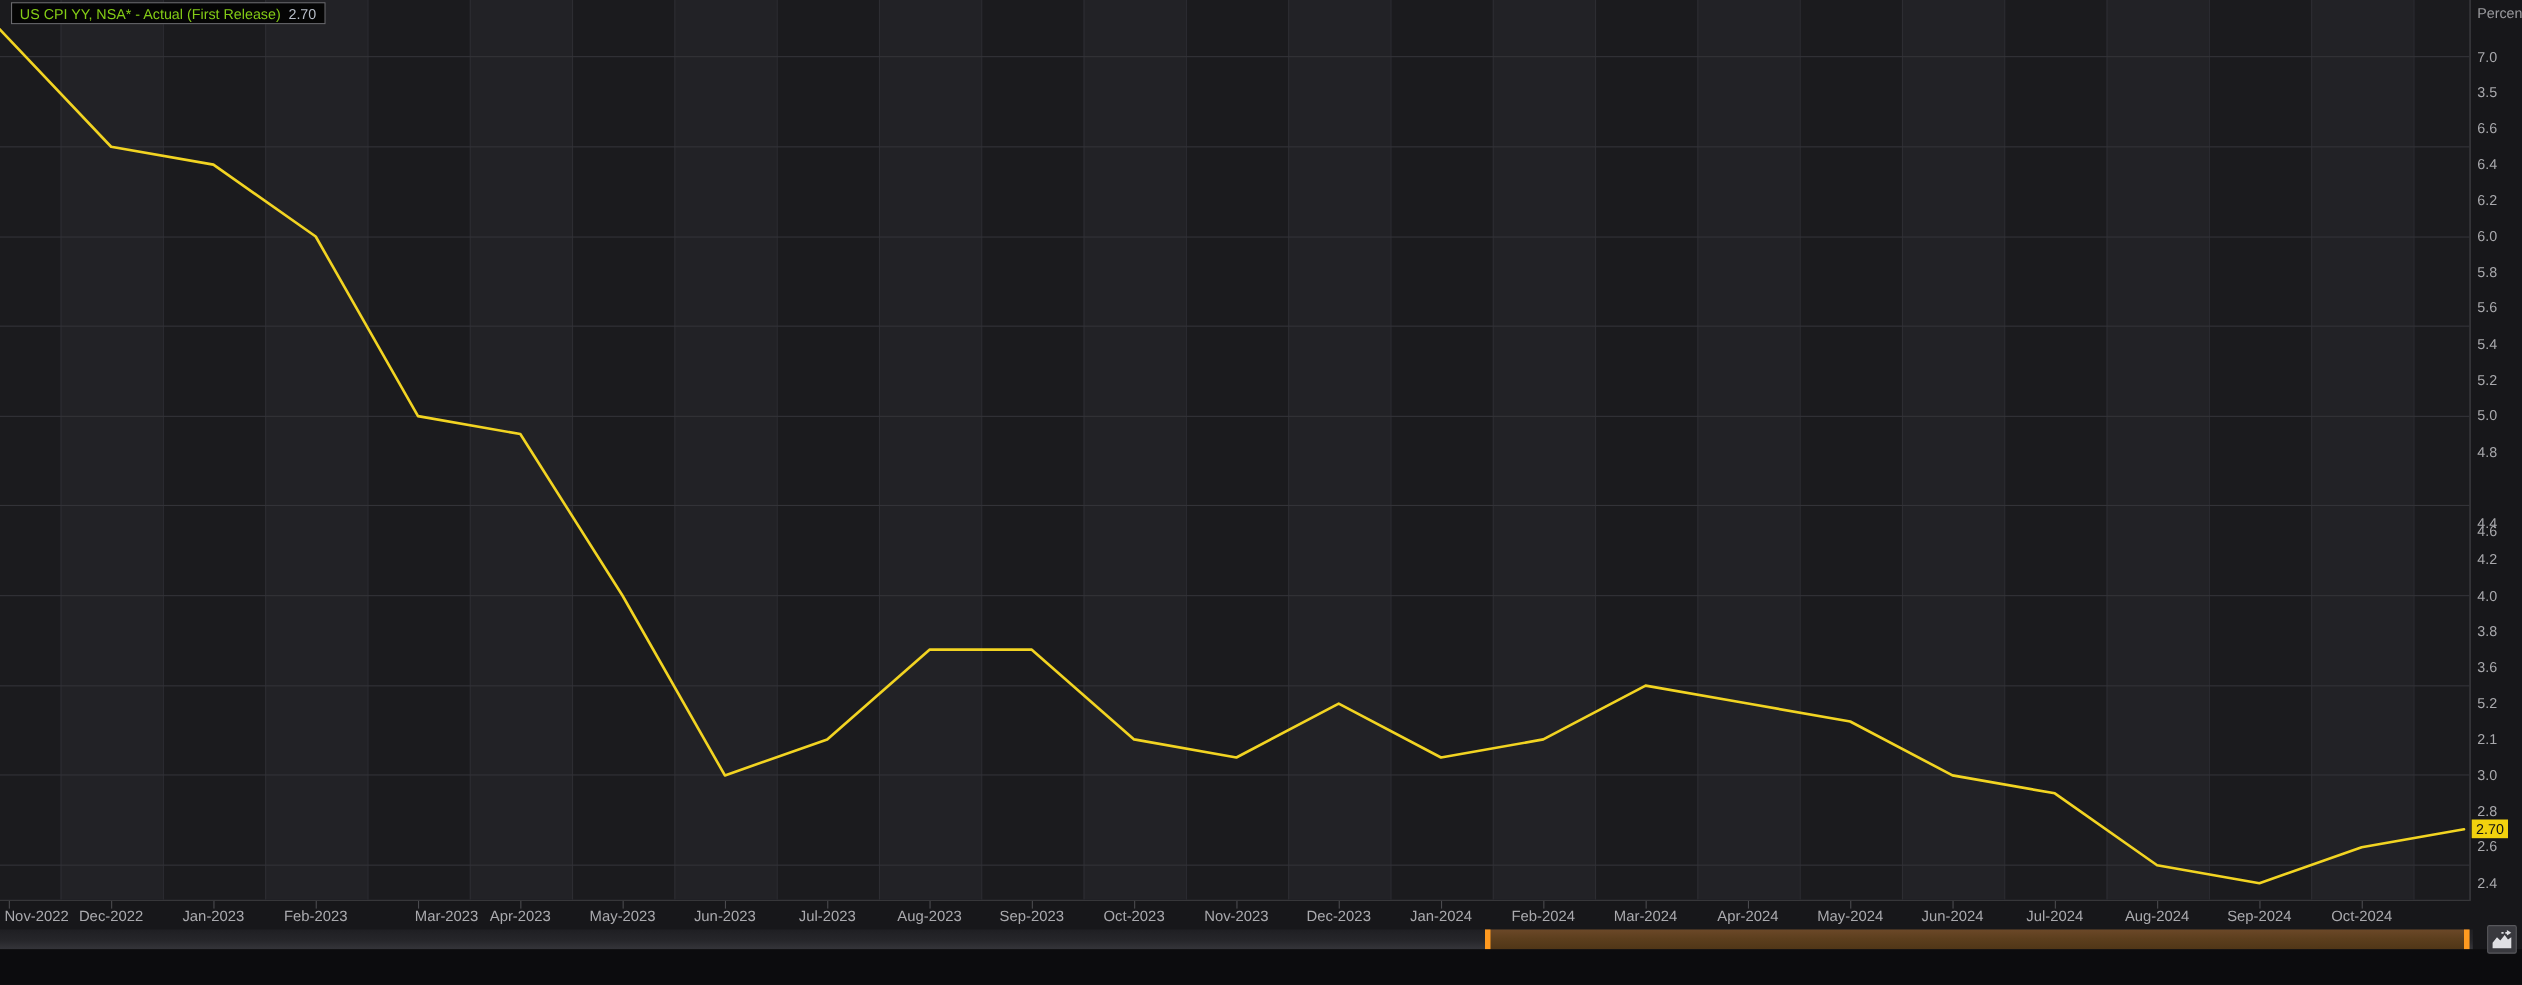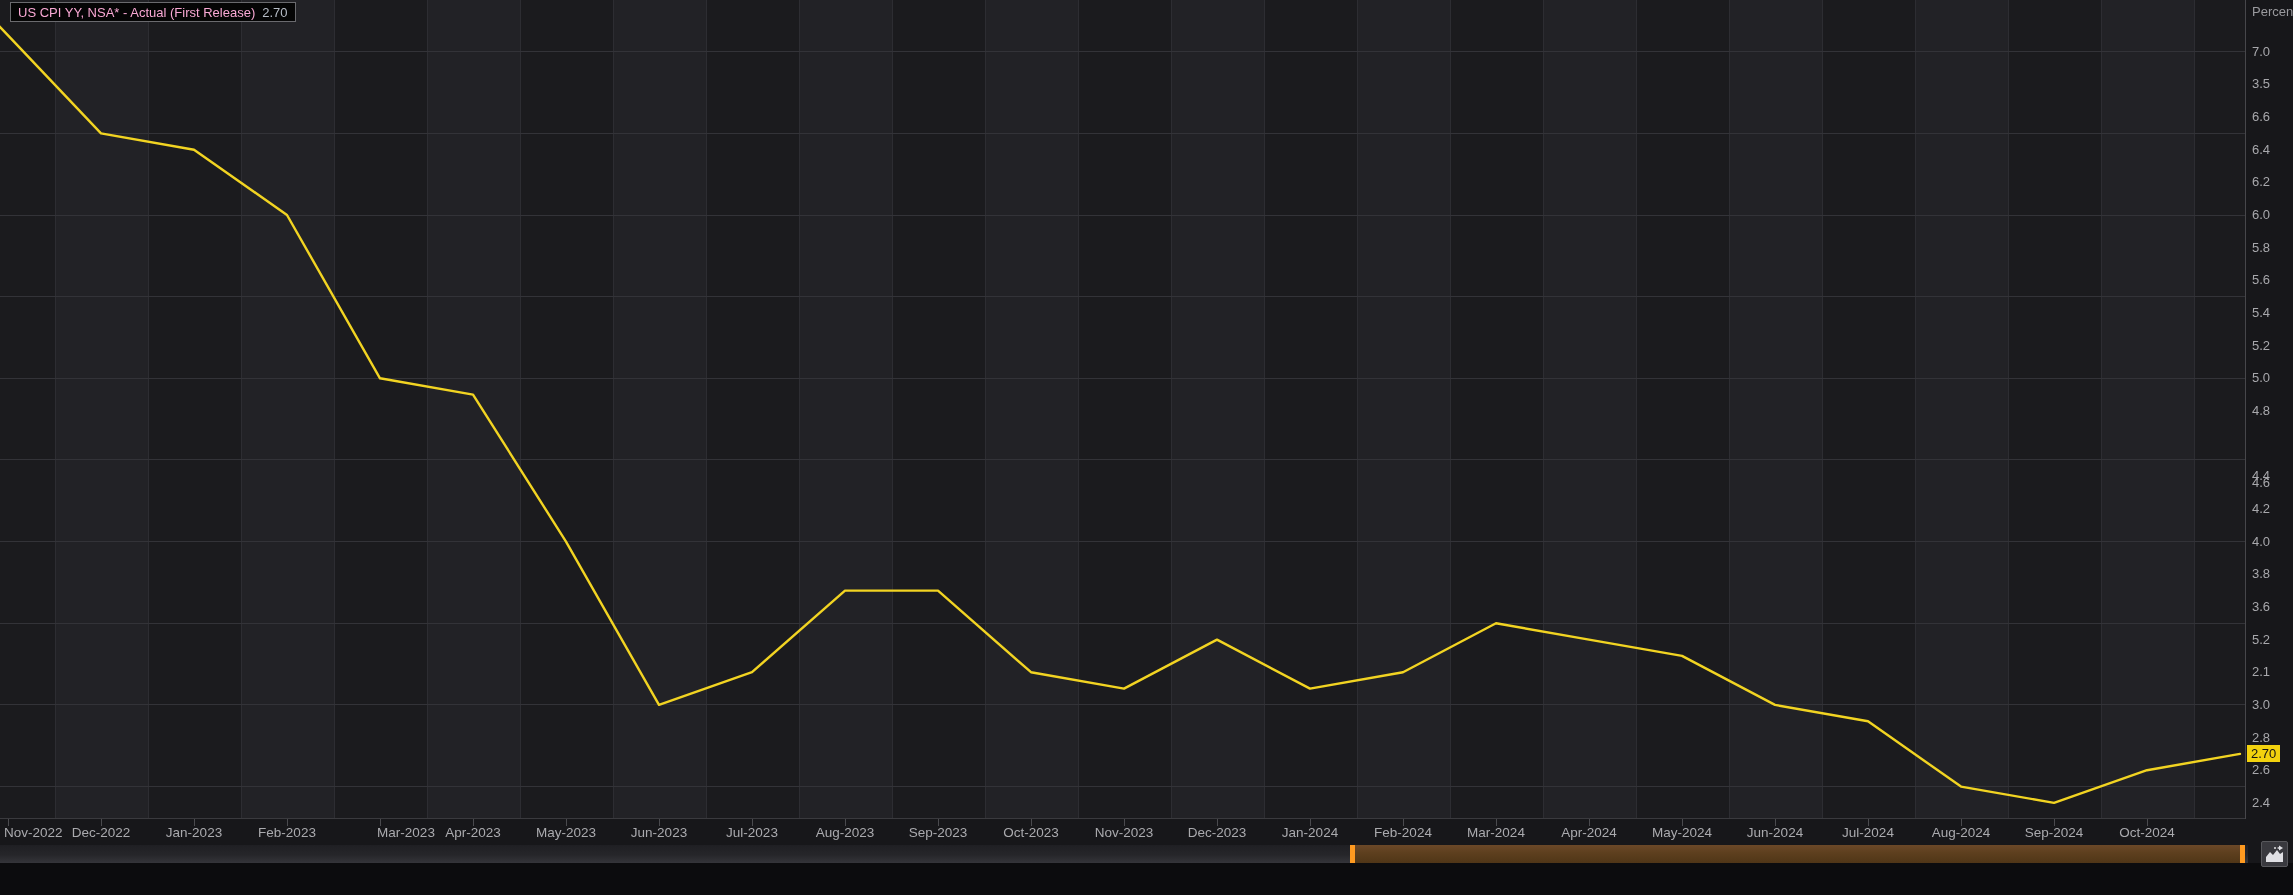--- a/index.html
+++ b/index.html
@@ -14,21 +14,21 @@
   .stripe{position:absolute;top:0;height:818px;background:#222226;}
   .vgrid{position:absolute;top:0;width:1px;height:818px;background:#2d2d32;}
   .hgrid{position:absolute;left:0;width:2245px;height:1px;background:#333338;}
   .line-svg{position:absolute;left:0;top:0;}
   .axis-line{position:absolute;left:2245px;top:0;width:1px;height:819px;background:#47474b;}
   
   .legend{
     position:absolute;left:10px;top:2px;height:18px;display:flex;align-items:center;gap:7px;
     padding:0 7px;background:#050505;border:1px solid #6a6a6e;font-size:13px;white-space:nowrap;z-index:5;
   }
-  .legend .lbl{color:#f9a8d4;}
+  .legend .lbl{color:#84cc16;}
   .legend .val{color:#b6bcc6;}
   
   .unit-label{position:absolute;left:2252px;top:4px;font-size:13px;color:#9a9a9e;}
   .ylab{position:absolute;left:2252px;font-size:13px;color:#a8a8ac;}
   .yval-marker{
     position:absolute;left:2247px;height:17px;line-height:17px;padding:0 4px;
     background:#f2d20e;color:#141414;font-size:13px;z-index:4;
   }
   
   .xtick{position:absolute;top:819px;width:1px;height:7px;background:#4a4a4e;}

